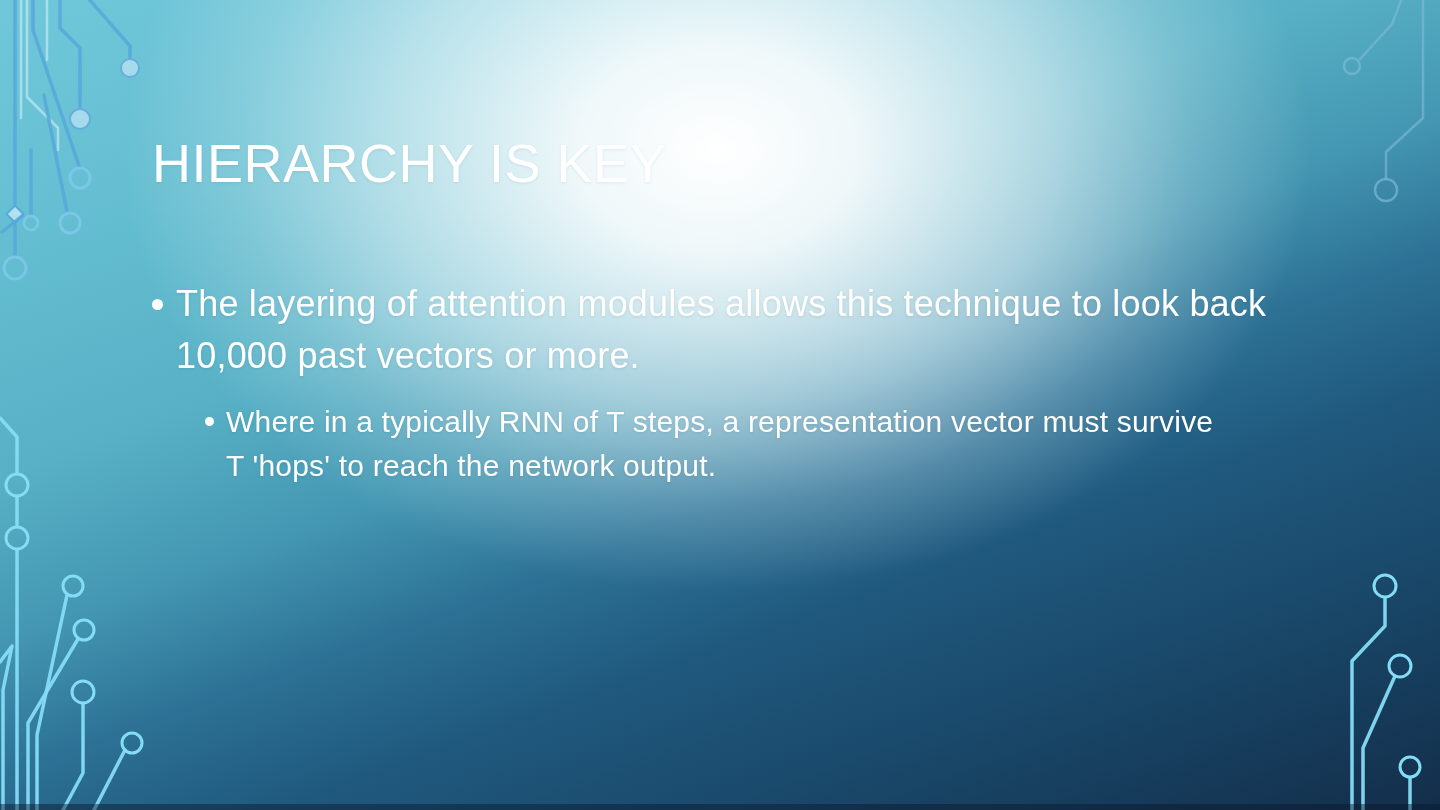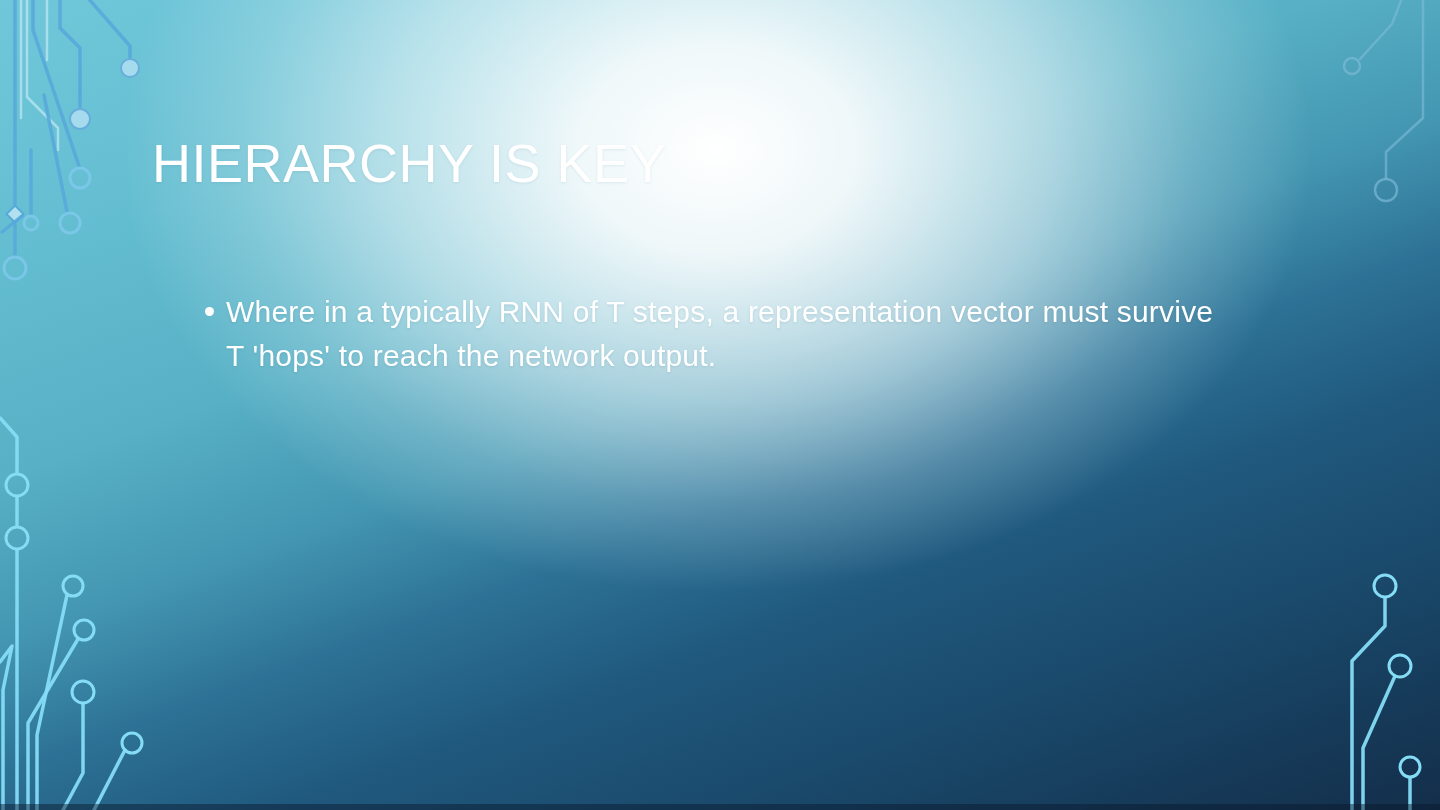--- a/index.html
+++ b/index.html
@@ -122,20 +122,24 @@
       <circle class="ring" cx="1400" cy="666" r="11"></circle>
       <path class="cy" d="M1395,676 L1363,748 V812"></path>
       <circle class="ring" cx="1410" cy="767" r="10"></circle>
       <path class="cy" d="M1410,778 V812"></path>
     </g>
   </svg>
 
   <h1 class="title">HIERARCHY IS KEY</h1>
 
   <div class="content">
+    <div class="bullet l1">
+      <span class="dot"></span>
+      <span class="txt">The layering of attention modules allows this technique to look back 10,000 past vectors or more.</span>
+    </div>
     <div class="bullet l2">
       <span class="dot"></span>
       <span class="txt">Where in a typically RNN of T steps, a representation vector must survive T 'hops' to reach the network output.</span>
     </div>
   </div>
 
   <div class="bottom-strip"></div>
 </div>
 
 </body></html>

